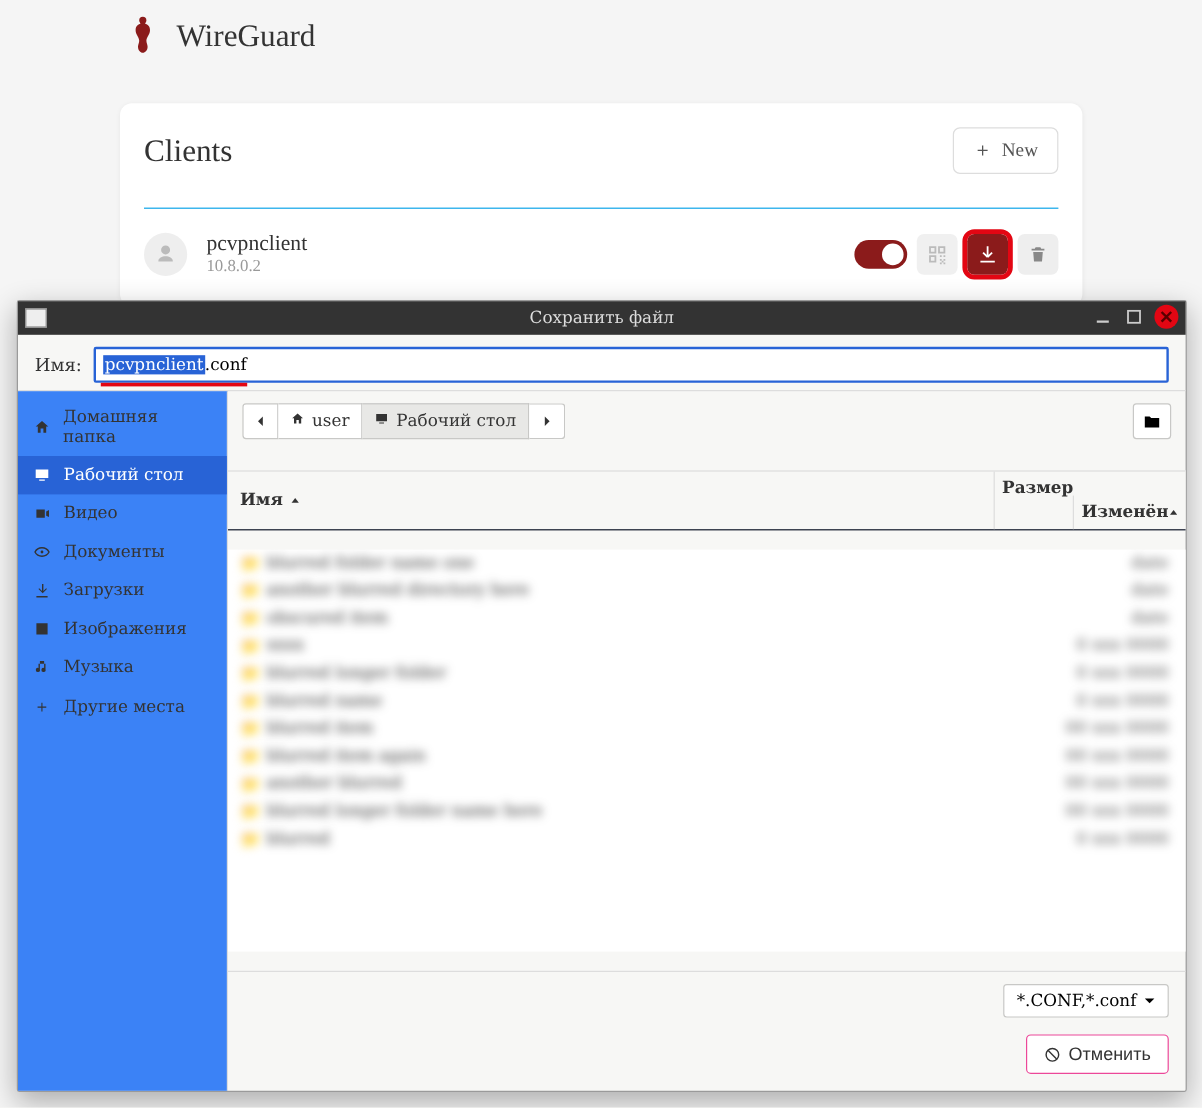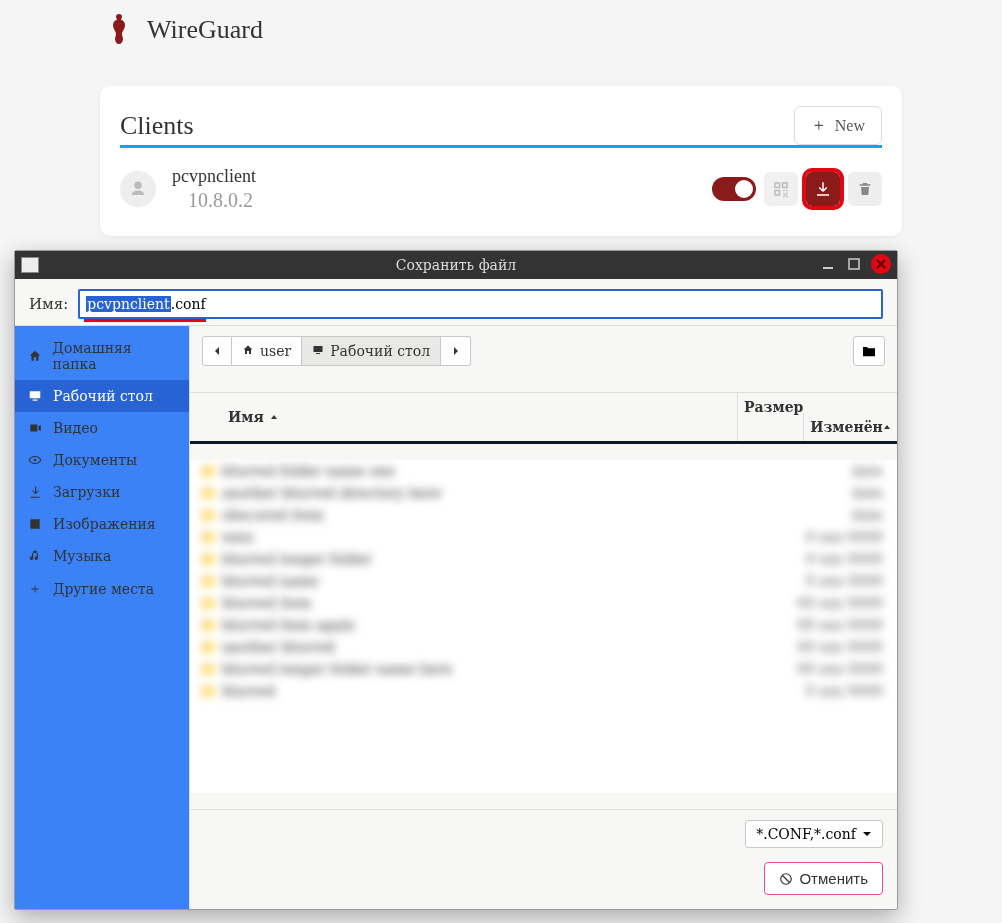--- a/index.html
+++ b/index.html
@@ -34,21 +34,22 @@
     background: #fff;
     border-radius: 10px;
     margin: 36px 100px 0 100px;
     box-shadow: 0 1px 4px rgba(0,0,0,0.06);
     padding: 20px 20px 24px 20px;
   }
   .clients-top {
     display: flex;
     justify-content: space-between;
     align-items: center;
-    border-bottom: 3px solid #0ea5e9;
+    padding-bottom: 28px;
+    border-bottom: 1px solid #0ea5e9;
   }
   .clients-heading { font-size: 26px; color: #333; }
   .new-btn {
     border: 1px solid #ddd;
     border-radius: 6px;
     background: #fff;
     padding: 8px 16px;
     font-size: 16px;
     color: #555;
     font-family: inherit;
@@ -64,21 +65,21 @@
   }
   .avatar {
     width: 36px; height: 36px;
     border-radius: 50%;
     background: #eee;
     display: flex; align-items: center; justify-content: center;
     color: #bbb;
   }
   .client-info { flex: 1; }
   .client-name { font-size: 18px; color: #333; }
-  .client-ip { font-size: 20px; color: #999; margin-top: 2px; margin-left: 16px; }
+  .client-ip { font-size: 14px; color: #999; margin-top: 2px; }
   .client-actions { display: flex; align-items: center; gap: 8px; }
   .toggle {
     width: 44px; height: 24px; border-radius: 12px;
     background: #8b1b1b;
     position: relative;
   }
   .toggle::after {
     content: '';
     position: absolute;
     right: 3px; top: 3px;
@@ -98,21 +99,21 @@
     background: #8b1b1b; color: #fff;
     outline: 4px solid #e30613;
     outline-offset: 0;
   }
   .icon-btn.trash { background: #eee; color: #888; }
 
   
   .save-dialog {
     position: absolute;
     left: 14px; top: 250px;
-    width: 884px;
+    width: 975px;
     height: 660px;
     background: #f7f7f5;
     border: 1px solid #9a9a9a;
     border-radius: 2px;
     box-shadow: 0 8px 24px rgba(0,0,0,0.3);
     display: flex;
     flex-direction: column;
     font-family: "DejaVu Serif", Georgia, serif;
     font-size: 14px;
   }
@@ -224,26 +225,25 @@
     background: #fff;
     width: 32px; height: 30px;
     border-radius: 3px;
     display:flex; align-items:center; justify-content:center;
     cursor:pointer;
   }
 
   .file-header {
     display: flex;
     border-top: 1px solid #ddd;
-    border-bottom: 3px solid #0f172a;
+    border-bottom: 1px solid #0f172a;
     background: #f7f7f5;
     font-size: 14px;
     font-weight: bold;
     color: #333;
-    padding-left: 28px;
   }
   .fh-name { flex: 1; padding: 6px 10px; display:flex; align-items:center; gap:6px; }
   .fh-size { width: 66px; padding: 6px 6px; border-left: 1px solid #ddd; text-align:right; }
   .fh-mod  { width: 94px; padding: 6px 6px; border-left: 1px solid #ddd; display:flex; align-items:center; justify-content:center;margin-top:20px; }
 
   .file-list {
     flex: 1;
     overflow: hidden;
     background: #fff;
     position: relative;

